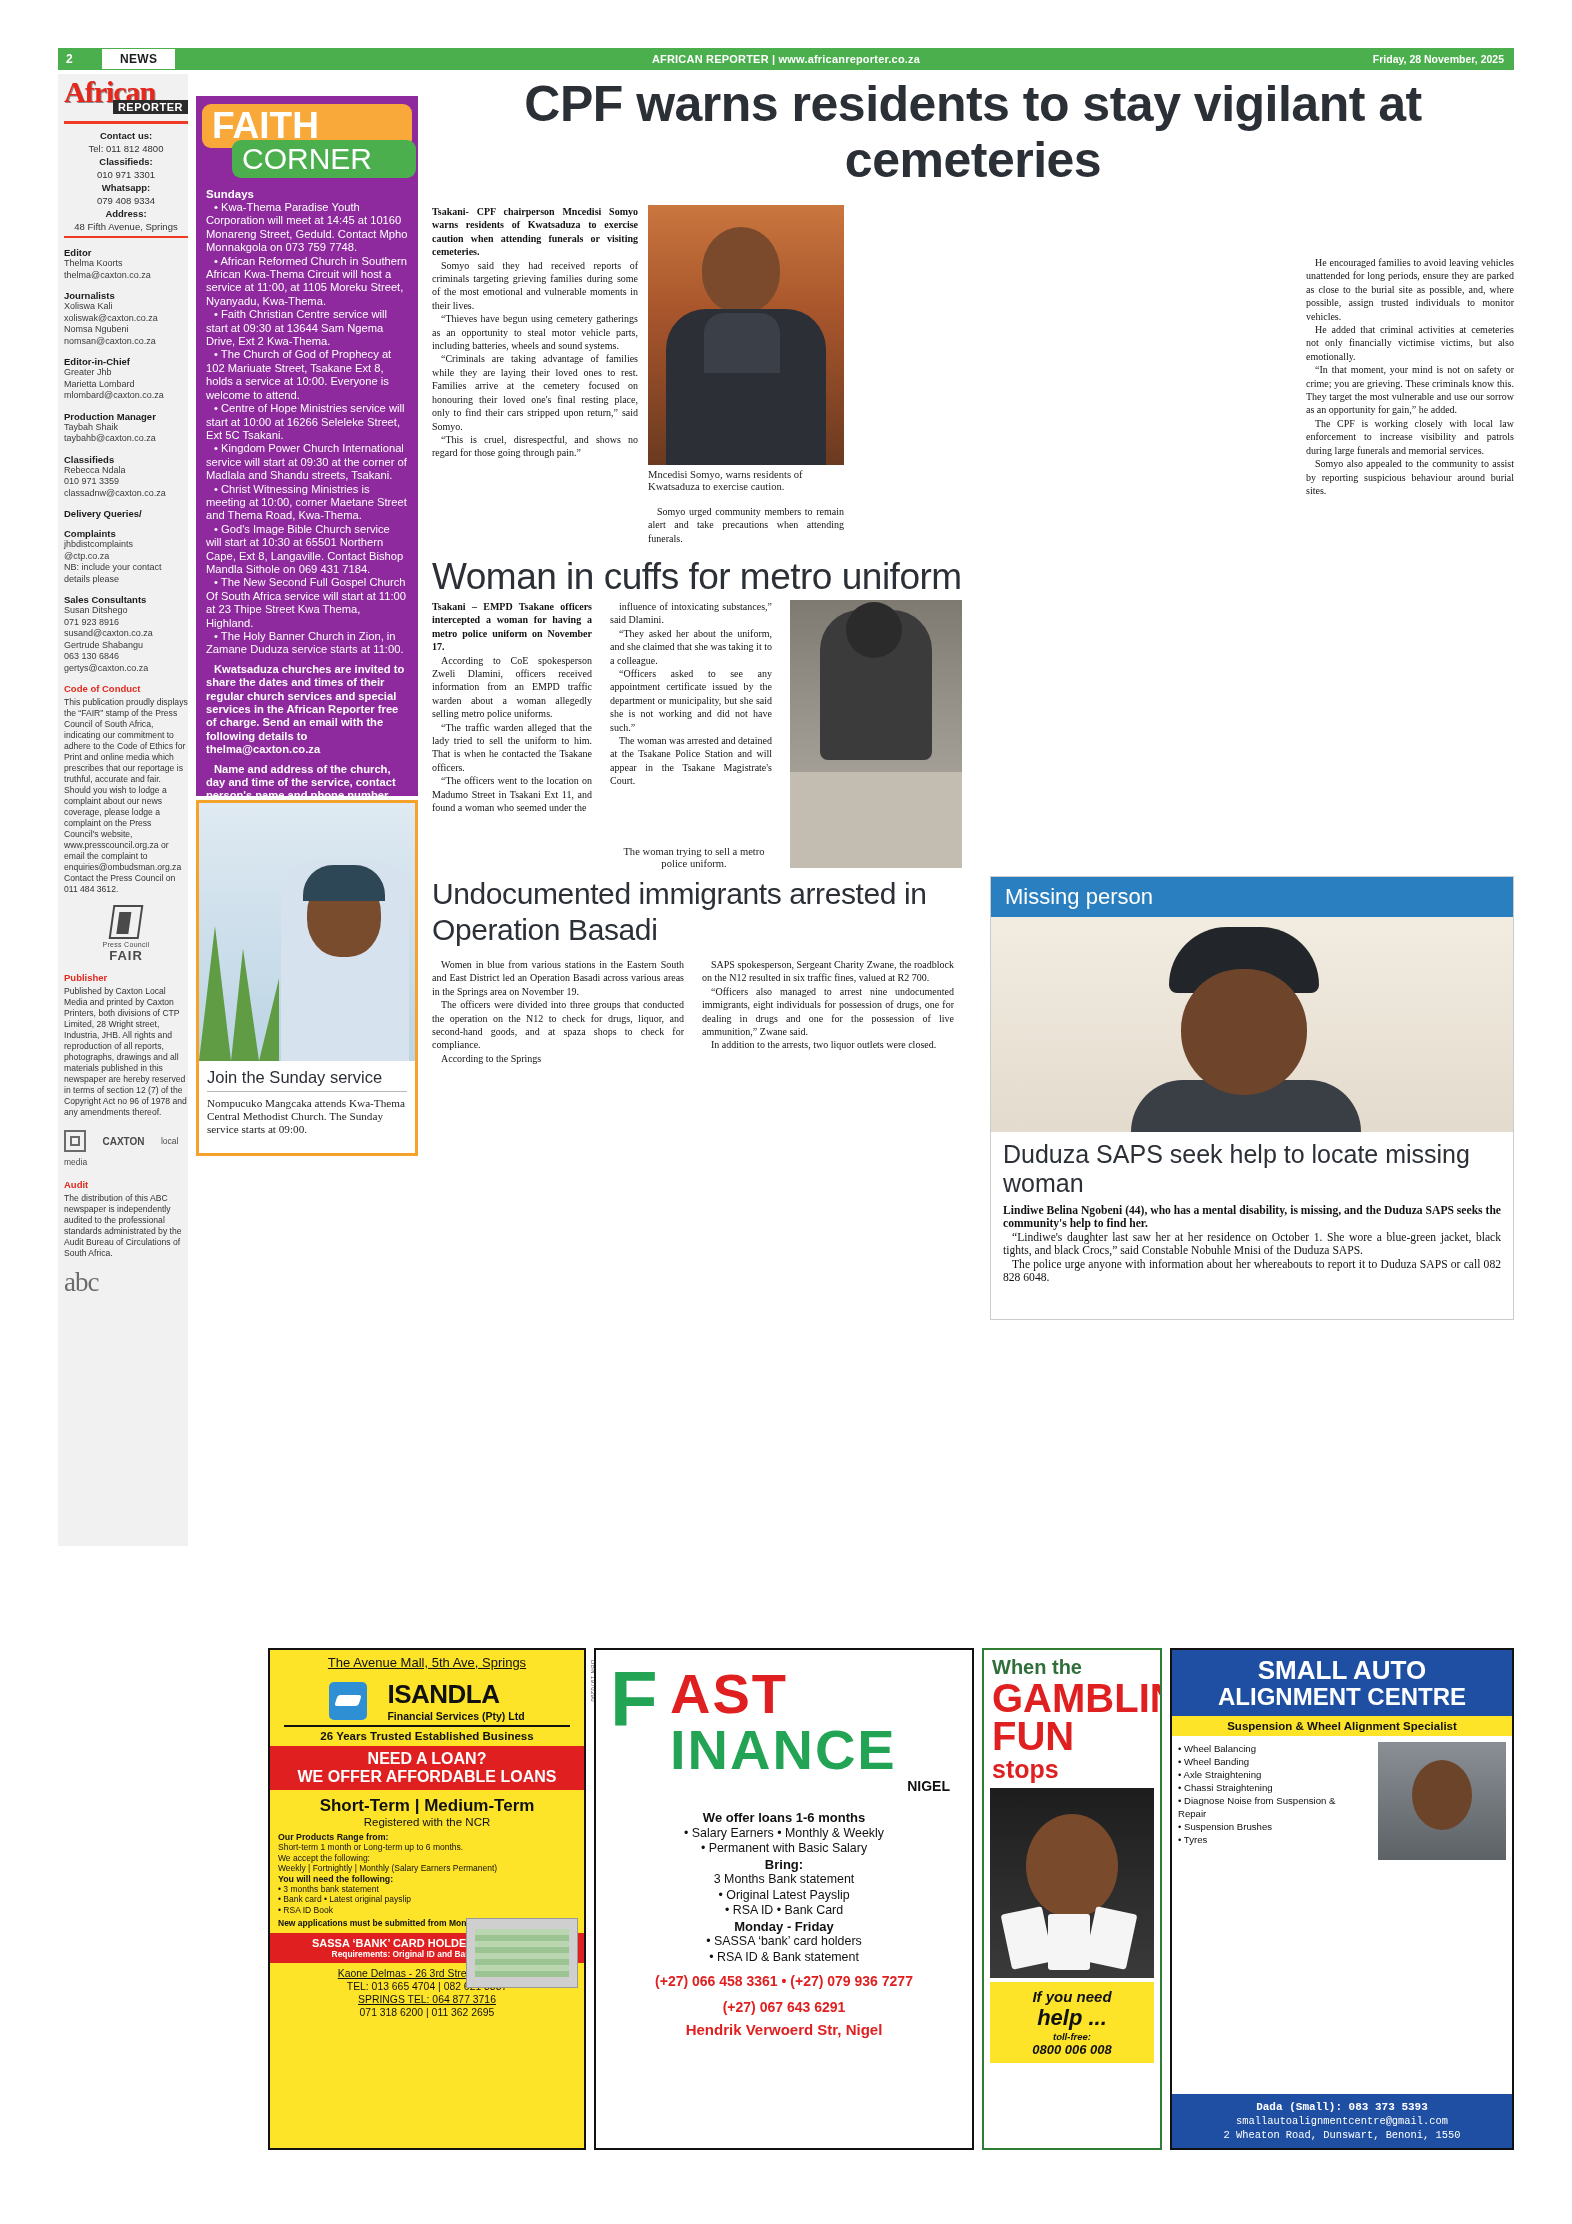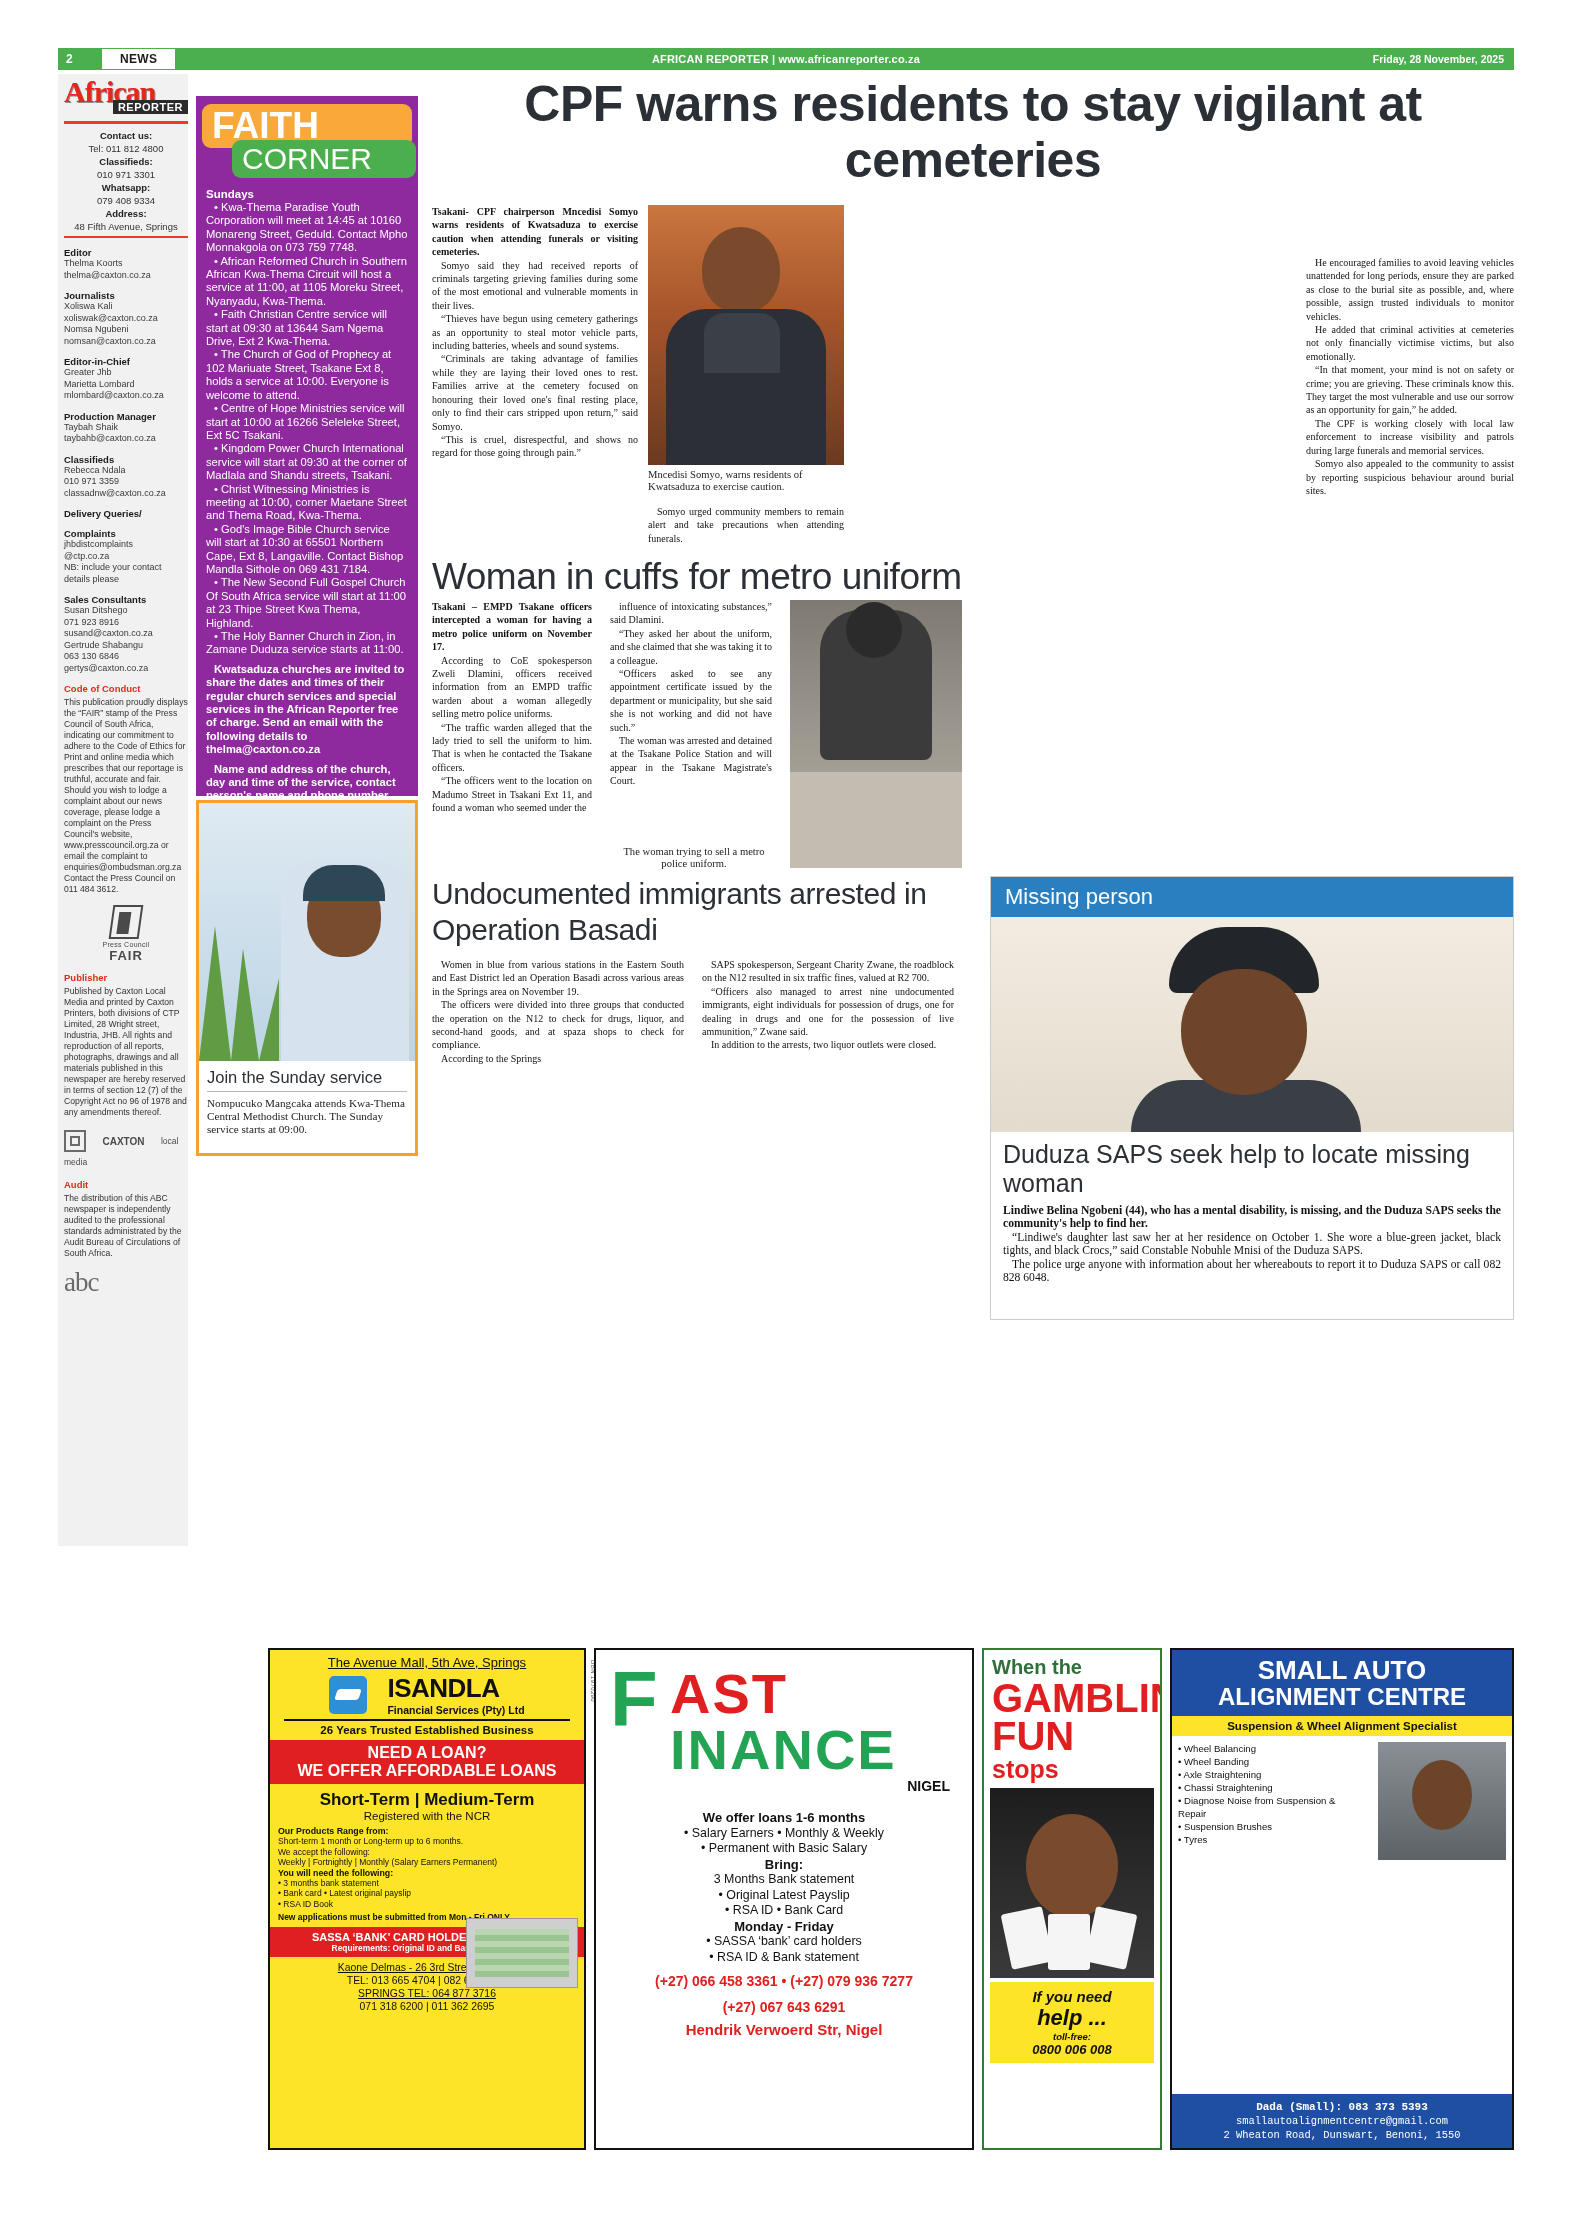--- a/index.html
+++ b/index.html
@@ -202,21 +202,21 @@
   .missingbox .txt { font-size:11.6px; line-height:13.4px; color:#121212; padding:4px 12px; text-align:justify;
     font-family:"Liberation Serif",serif; }
   .missingbox .txt p { text-indent:9px; }
   .missingbox .txt p.lead { font-weight:bold; text-indent:0; }
 
   .ad-isandla {
     position:absolute; left:268px; top:1648px; width:318px; height:502px;
     background:#fde428; border:2px solid #111; overflow:hidden;
   }
   .ad-isandla .mall { text-align:center; font-size:13px; color:#111; text-decoration:underline; padding-top:5px;}
-  .ad-isandla .brandrow { display:flex; align-items:center; justify-content:center; gap:20px; margin-top:3px;}
+  .ad-isandla .brandrow { display:flex; align-items:center; justify-content:center; gap:20px; margin-top:9px;}
   .ad-isandla .sqlogo { width:38px; height:38px; background:#2f8fd4; border-radius:5px; position:relative;}
   .ad-isandla .sqlogo:after{content:"";position:absolute;left:7px;top:13px;width:24px;height:11px;background:#fff;transform:skewX(-18deg);border-radius:3px;}
   .ad-isandla .bn { font-size:26px; font-weight:bold; color:#111; letter-spacing:-.5px;}
   .ad-isandla .bs { font-size:10.5px; font-weight:bold; color:#111;}
   .ad-isandla .hr { height:2px; background:#111; margin:3px 14px;}
   .ad-isandla .yrs { text-align:center; font-size:11.5px; font-weight:bold; color:#111;}
   .ad-isandla .redbar { background:#e02020; color:#fff; text-align:center; padding:4px 0; margin-top:4px;}
   .ad-isandla .redbar div { font-size:16px; font-weight:bold; line-height:18px;}
   .ad-isandla .st { text-align:center; font-size:17px; font-weight:bold; color:#111; margin-top:6px;}
   .ad-isandla .ncr { text-align:center; font-size:11.5px; color:#111; margin-bottom:4px;}

